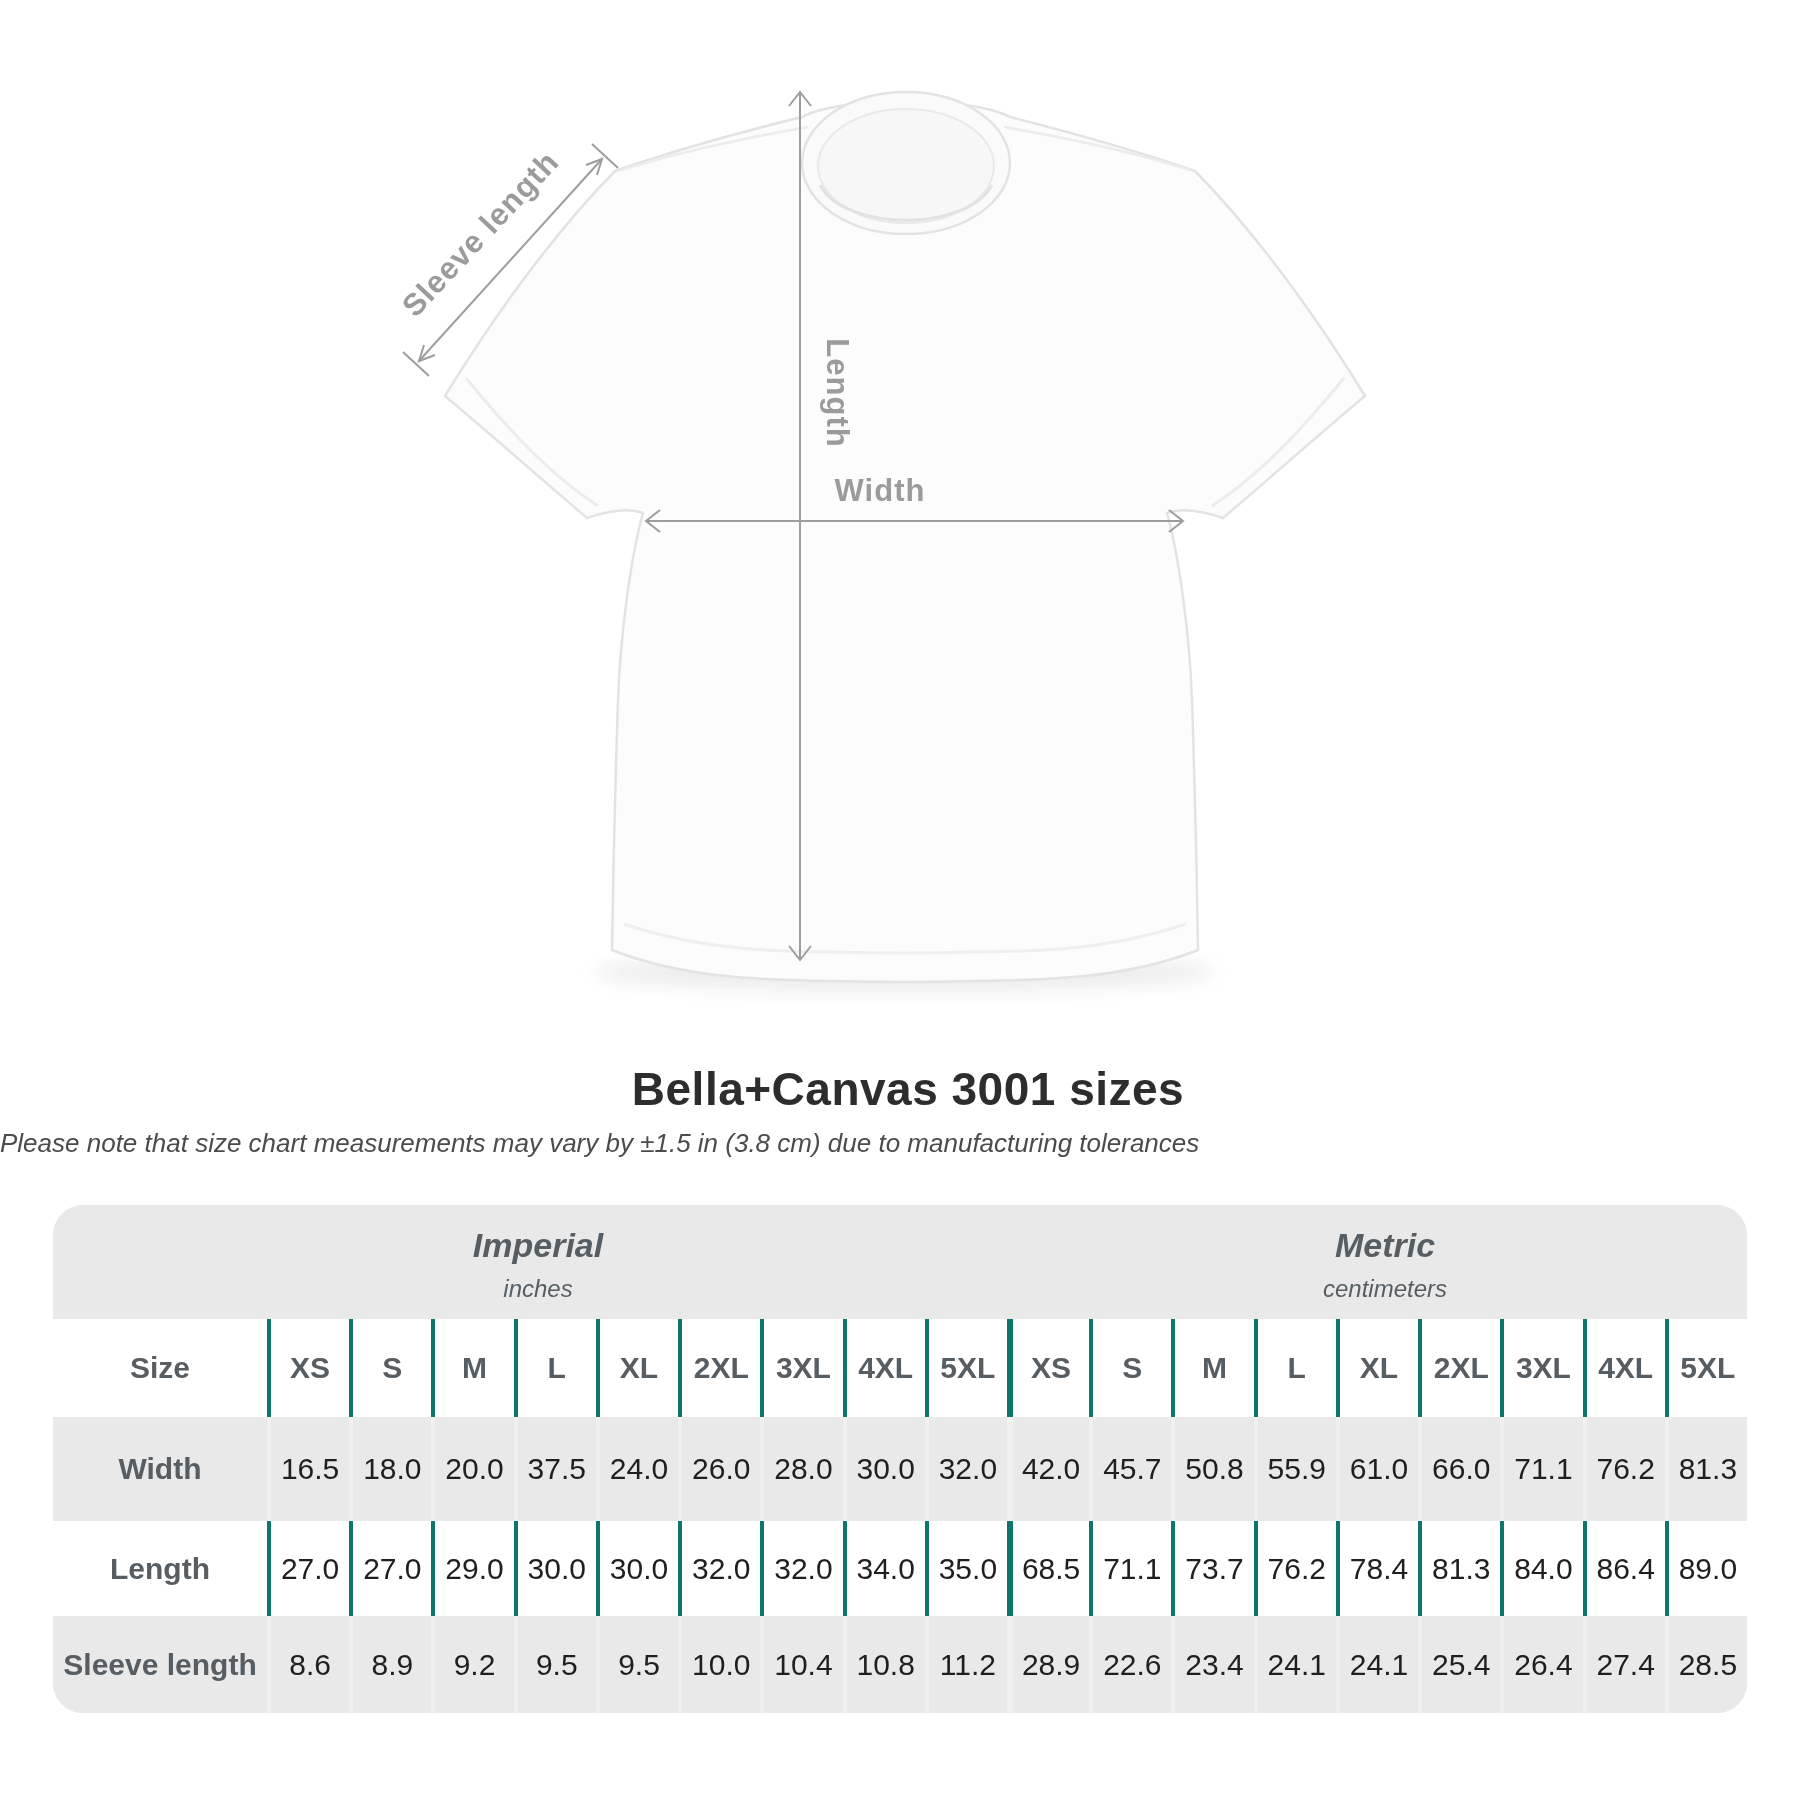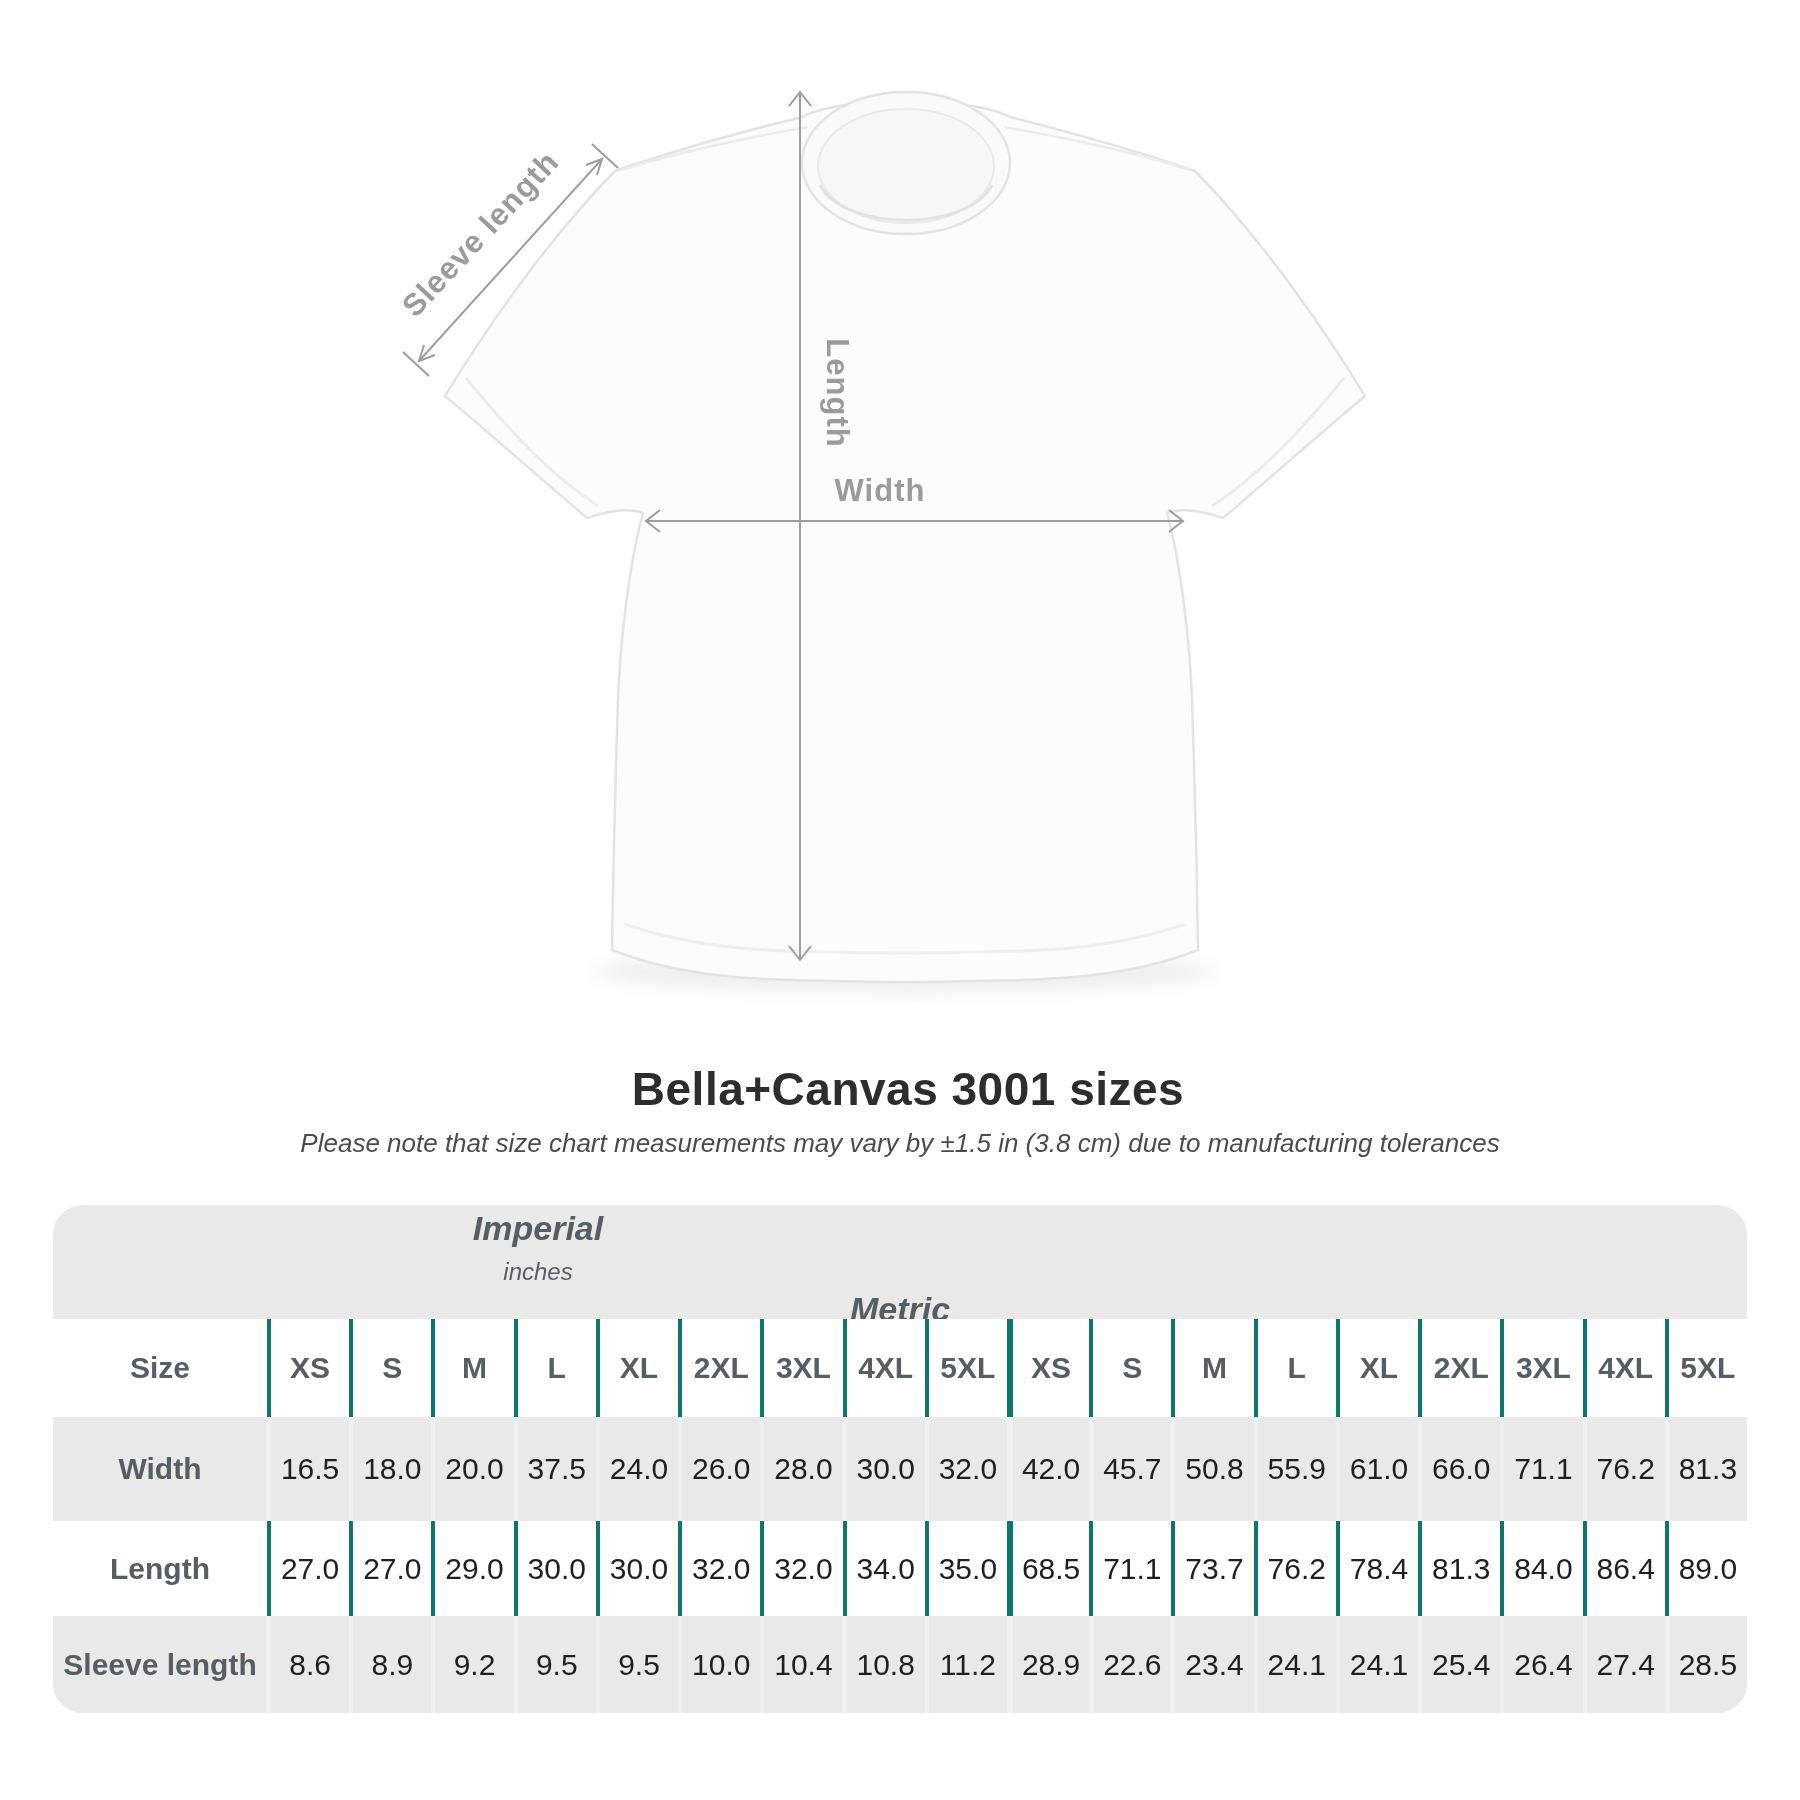--- a/index.html
+++ b/index.html
@@ -13,29 +13,29 @@
   .tee-svg{position:absolute;left:0;top:0;width:1800px;height:1020px;}
 
   
   .title{
     position:absolute;left:8px;top:1062px;width:100%;
     text-align:center;font-size:46px;font-weight:bold;color:#2d2d2d;
     letter-spacing:0.5px;
   }
   .subtitle{
     position:absolute;left:0;top:1128px;width:100%;
-    text-align:center;font-size:26px;font-style:italic;color:#4b4b4b;
+    text-align:left;font-size:26px;font-style:italic;color:#4b4b4b;
   }
 
   
   .size-table{
     position:absolute;left:53px;top:1205px;width:1694px;height:508px;
     background:#e9e9e9;border-radius:30px;overflow:hidden;
   }
-  .units-band{display:flex;height:114px;flex-direction:column;}
+  .units-band{display:flex;height:114px;}
   .unit{display:flex;flex-direction:column;justify-content:center;align-items:center;padding-top:4px;}
   .unit.imperial{width:970px;}
   .unit.metric{flex:1;}
   .unit-name{font-size:34px;font-weight:bold;font-style:italic;color:#575e63;}
   .unit-sub{font-size:24px;font-style:italic;color:#575e63;margin-top:10px;}
 
   .t-row{display:grid;grid-template-columns:214px repeat(18,1fr);}
   .row-header{height:98px;}
   .row-width{height:104px;}
   .row-length{height:95px;}

